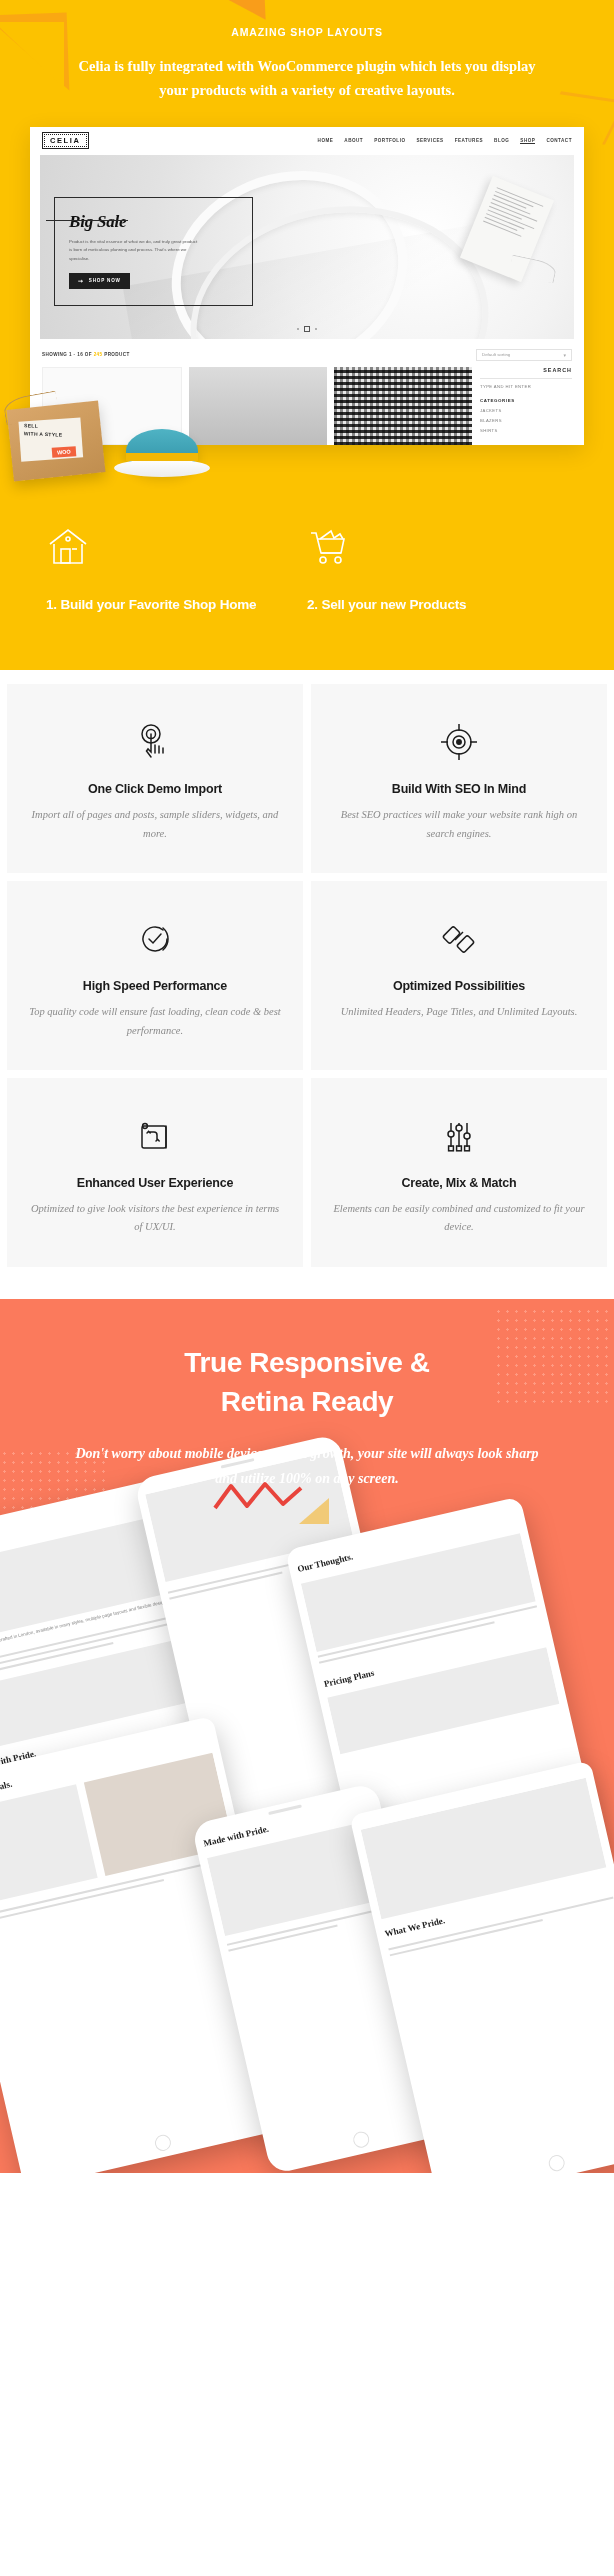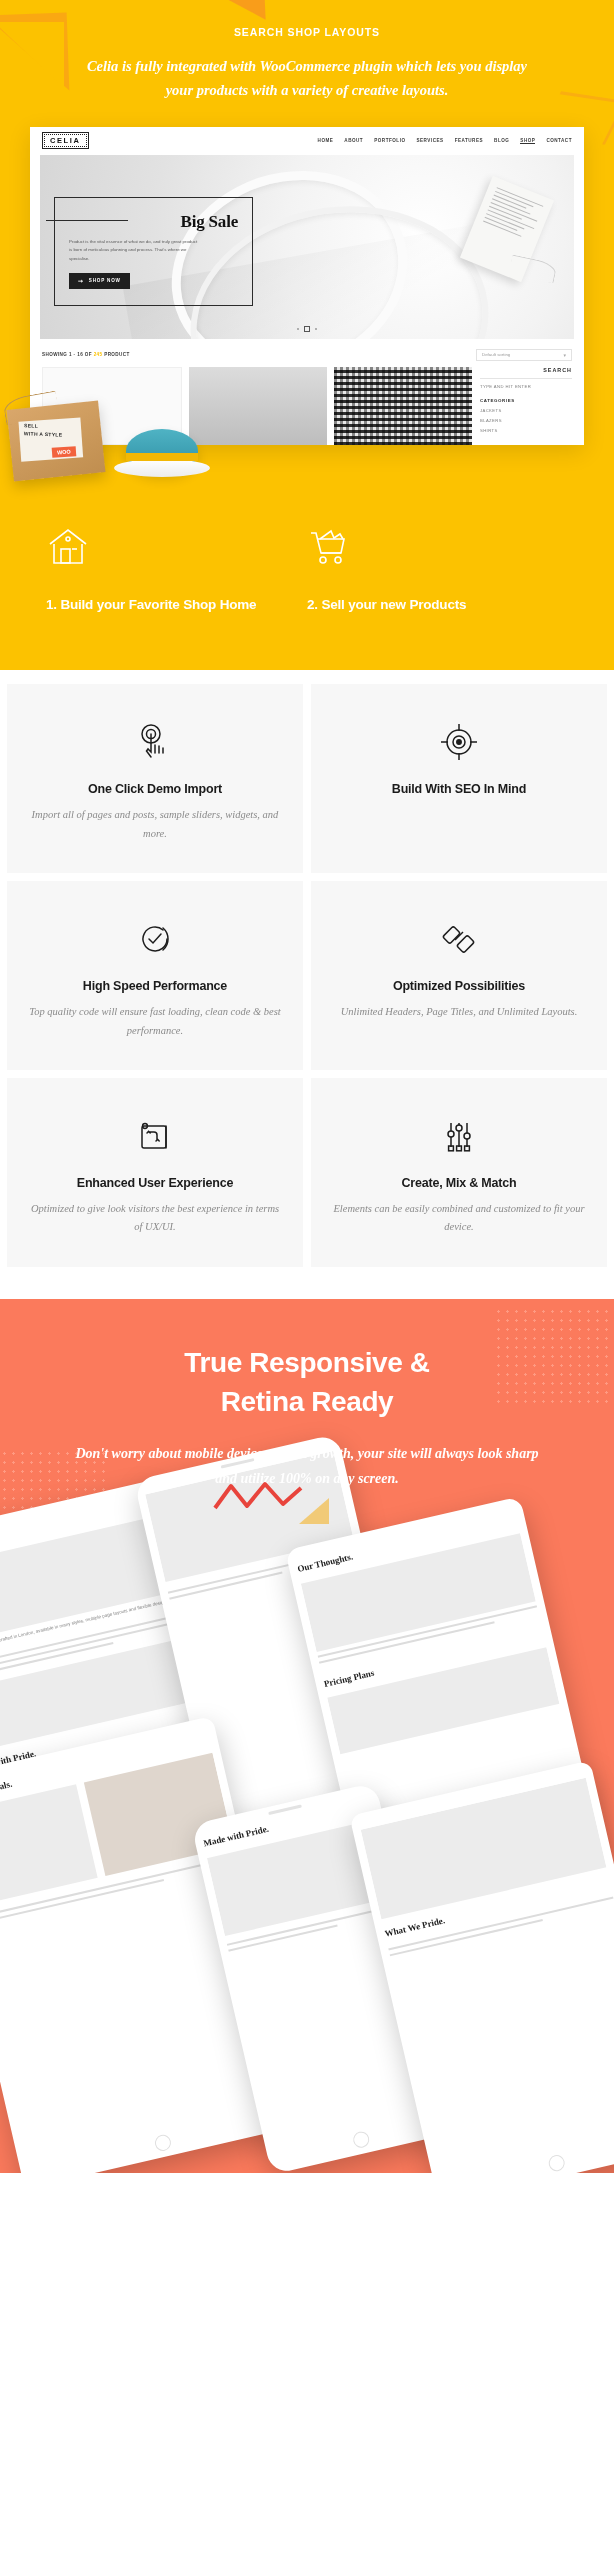--- a/index.html
+++ b/index.html
@@ -78,21 +78,20 @@
     font-weight: bold;
     letter-spacing: -0.3px;
     margin-top: 14px;
     position: relative;
     z-index: 3;
   }
   .hero-sub {
     text-align: center;
     color: #ffffff;
     font-family: "Liberation Serif", serif;
-    font-style: italic;
     font-weight: bold;
     font-size: 14.5px;
     line-height: 1.65;
     margin: 17px auto 0;
     width: 459px;
     position: relative;
     z-index: 3;
   }
 
   
@@ -182,22 +181,22 @@
     width: 199px; border: 1px solid #2b2b2b;
     padding: 14px 14px 16px 14px;
     background: transparent;
   }
   .sale-box::before {
     content: ""; position: absolute; left: -9px; top: 22px;
     width: 82px; height: 1px; background: #2b2b2b;
   }
   .sale-title {
     font-family: "Liberation Serif", serif;
-    font-weight: bold; 
-    font-size: 17px; color: #111; letter-spacing: -0.2px; text-align: right;
+    font-weight: bold; font-style: italic;
+    font-size: 17px; color: #111; letter-spacing: -0.2px;
   }
   .sale-text {
     font-size: 4.4px; line-height: 1.9; color: #5a5a5a;
     margin-top: 6px; width: 132px;
   }
   .sale-btn {
     margin-top: 10px; display: inline-flex; align-items: center; gap: 5px;
     background: #1f1f1f; color: #fff;
     font-size: 4.6px; font-weight: bold; letter-spacing: 0.8px;
     padding: 5px 9px;
@@ -433,21 +432,21 @@
 </head>
 <body>
 
 <section class="hero">
   <div class="hero-deco deco-tri-left"></div>
   <div class="hero-deco deco-tri-left-inner"></div>
   <div class="hero-deco deco-tri-top"></div>
   <div class="hero-deco deco-zig-right"></div>
   <div class="hero-deco deco-tri-bottom"></div>
 
-  <div class="eyebrow">SEARCH SHOP LAYOUTS</div>
+  <div class="eyebrow">AMAZING SHOP LAYOUTS</div>
   <p class="hero-sub">Celia is fully integrated with WooCommerce plugin which lets you display your products with a variety of creative layouts.</p>
 
   <div class="mock-wrap">
     <div class="mock">
 
       <div class="mock-nav">
         <div class="mock-logo">CELIA</div>
         <nav class="mock-menu">
           <span>HOME</span>
           <span>ABOUT</span>
@@ -590,20 +589,21 @@
     <div class="feat-card">
       <div class="feat-icon">
         <svg width="42" height="42" viewBox="0 0 42 42" fill="none" stroke="#1d1d1d" stroke-width="1.5">
           <circle cx="21" cy="21" r="12"></circle>
           <circle cx="21" cy="21" r="6"></circle>
           <circle cx="21" cy="21" r="2.2" fill="#1d1d1d"></circle>
           <path d="M21 3 v7 M21 32 v7 M3 21 h7 M32 21 h7"></path>
         </svg>
       </div>
       <div class="feat-title">Build With SEO In Mind</div>
+      <div class="feat-desc">Best SEO practices will make your website rank high on search engines.</div>
     </div>
   </div>
 
   <div class="feat-row">
     <div class="feat-card">
       <div class="feat-icon">
         <svg width="42" height="42" viewBox="0 0 42 42" fill="none" stroke="#1d1d1d" stroke-width="1.5" stroke-linecap="round">
           <path d="M33 21 a12 12 0 1 1 -4 -9"></path>
           <path d="M29 10 a14.5 14.5 0 0 1 5 11 a14.5 14.5 0 0 1 -5 11"></path>
           <path d="M15 21 l4 4 l8 -9"></path>

